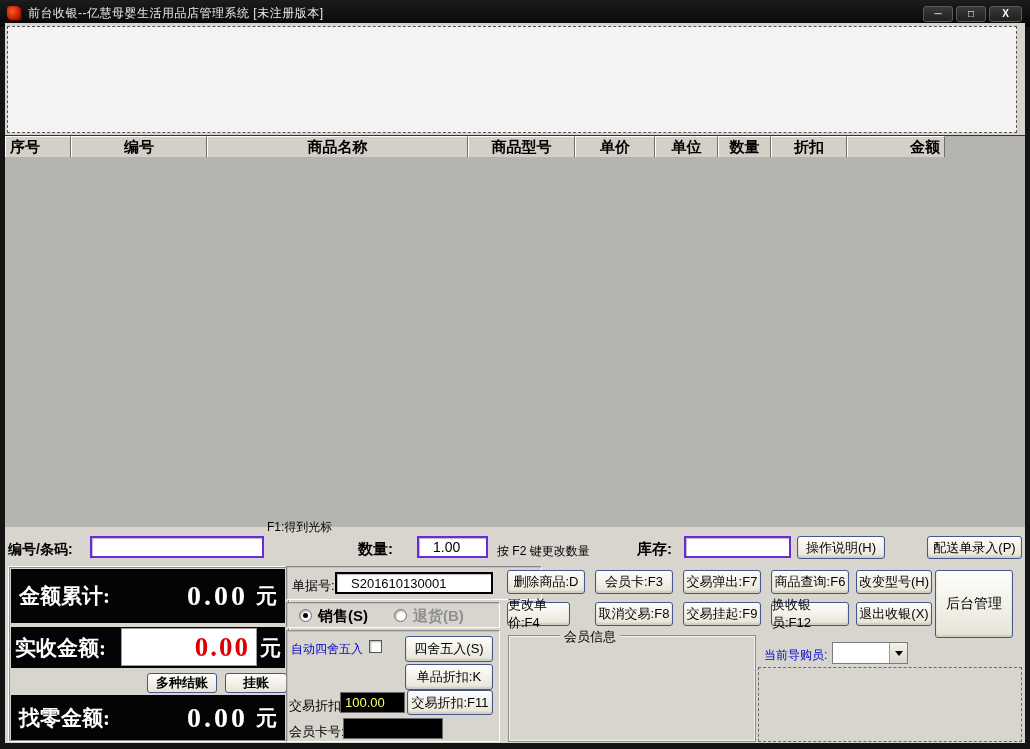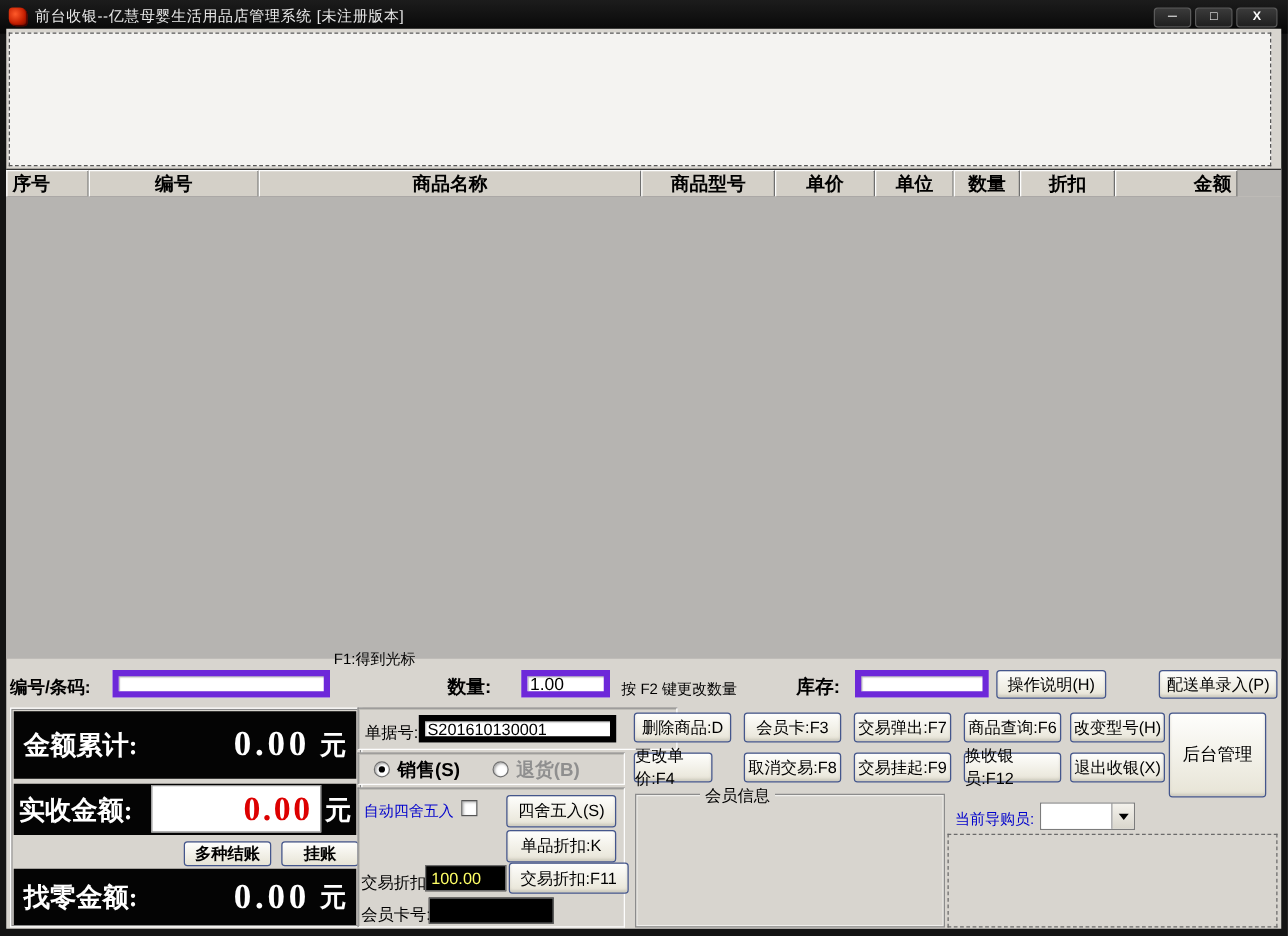--- a/index.html
+++ b/index.html
@@ -21,21 +21,21 @@
 
   .grid-header { position:absolute; left:0; top:112px; width:1020px; height:22px; background:#b6b4b1; border-top:1px solid #333; display:flex; }
   .hcell { background:#d4d0c8; border:1px solid; border-color:#fdfdfd #6f6f6f #6f6f6f #fdfdfd; font-weight:bold; font-size:15px; color:#000; display:flex; align-items:center; justify-content:center; height:22px; }
   .hcell.first { justify-content:flex-start; padding-left:4px; }
   .hcell.last { justify-content:flex-end; padding-right:4px; }
   .grid-body { position:absolute; left:0; top:134px; width:1020px; height:370px; background:#b6b4b1; }
 
   
   .lbl-b { position:absolute; font-weight:bold; font-size:14px; color:#000; }
   .hint { position:absolute; font-size:12px; color:#000; }
-  .field { position:absolute; background:#fff; border:5px solid #6d28d9; box-shadow:inset 1px 1px 1px #bbb; font-size:14px; padding:0 2px; }
+  .field { position:absolute; background:#fff; border:2px solid #6d28d9; box-shadow:inset 1px 1px 1px #bbb; font-size:14px; padding:0 14px; }
   .xpbtn { position:absolute; background:linear-gradient(180deg,#fefefc,#e7e4d6); border:1px solid #44568c; border-radius:3px; font-size:13px; color:#000; display:flex; align-items:center; justify-content:center; cursor:default; box-shadow:inset 0 -2px 2px #cfccc0; }
 
   
   .totals { position:absolute; left:3px; top:543px; width:282px; height:176px; background:#d8d5cf; border:1px solid #fdfdfd; box-shadow:inset 0 0 0 1px #8a8a8a; }
   .blackbox { position:absolute; background:#040404; color:#fff; display:flex; align-items:center; }
   .disp-label { font-weight:bold; font-size:21px; color:#fff; font-family:"Liberation Serif","DejaVu Serif",serif; }
   .disp-value { font-weight:bold; font-size:28px; letter-spacing:3px; color:#fff; font-family:"Liberation Serif","DejaVu Serif",serif; }
   .disp-unit { font-weight:bold; font-size:21px; color:#fff; font-family:"Liberation Serif","DejaVu Serif",serif; margin-left:8px; }
   .recv-input { position:absolute; left:110px; top:1px; width:136px; height:38px; background:#fff; border:1px solid #9a9a9a; color:#dd0000; font-weight:bold; font-size:27px; text-align:right; letter-spacing:2px; font-family:"Liberation Serif","DejaVu Serif",serif; padding-right:6px; }
   .smallbtn { position:absolute; background:linear-gradient(180deg,#fefefc,#e7e4d6); border:1px solid #44568c; border-radius:3px; font-size:13px; font-weight:bold; color:#000; display:flex; align-items:center; justify-content:center; cursor:default; }
@@ -75,21 +75,21 @@
     </div>
   </div>
 
   <div class="content">
 
     <div class="top-panel"></div>
 
     <div class="grid-header">
       <div class="hcell first" style="width:66px">序号</div>
       <div class="hcell" style="width:136px">编号</div>
-      <div class="hcell" style="width:306px">商品名称</div>
+      <div class="hcell" style="width:261px">商品名称</div>
       <div class="hcell" style="width:107px">商品型号</div>
       <div class="hcell" style="width:80px">单价</div>
       <div class="hcell" style="width:63px">单位</div>
       <div class="hcell" style="width:53px">数量</div>
       <div class="hcell" style="width:76px">折扣</div>
       <div class="hcell last" style="width:98px">金额</div>
     </div>
 
     <div class="grid-body"></div>
 
@@ -136,21 +136,21 @@
       <span class="radio-lbl dis" style="left:126px; top:4px;">退货(B)</span>
     </div>
 
     <div class="sunken" style="left:281px; top:607px; width:214px; height:112px;">
       <div class="blue-lbl" style="left:4px; top:10px;">自动四舍五入</div>
       <span class="checkbox" style="left:82px; top:9px;"></span>
       <div class="xpbtn" style="left:118px; top:5px; width:88px; height:26px; position:absolute;">四舍五入(S)</div>
       <div class="xpbtn" style="left:118px; top:33px; width:88px; height:26px; position:absolute;">单品折扣:K</div>
       <div class="sm-lbl" style="left:2px; top:66px;">交易折扣:</div>
       <input class="blackfield" style="left: 53px; top: 61px; width: 65px; height: 21px;" value="100.00">
-      <div class="xpbtn" style="left:120px; top:59px; width:96px; height:25px; position:absolute;">交易折扣:F11</div>
+      <div class="xpbtn" style="left:120px; top:59px; width:86px; height:25px; position:absolute;">交易折扣:F11</div>
       <div class="sm-lbl" style="left:2px; top:92px;">会员卡号:</div>
       <input class="blackfield" style="left: 56px; top: 87px; width: 100px; height: 21px;" value="">
     </div>
 
     <div class="xpbtn" style="left:502px; top:547px; width:78px; height:24px;">删除商品:D</div>
     <div class="xpbtn" style="left:590px; top:547px; width:78px; height:24px;">会员卡:F3</div>
     <div class="xpbtn" style="left:678px; top:547px; width:78px; height:24px;">交易弹出:F7</div>
     <div class="xpbtn" style="left:766px; top:547px; width:78px; height:24px;">商品查询:F6</div>
     <div class="xpbtn" style="left:851px; top:547px; width:76px; height:24px;">改变型号(H)</div>
 

